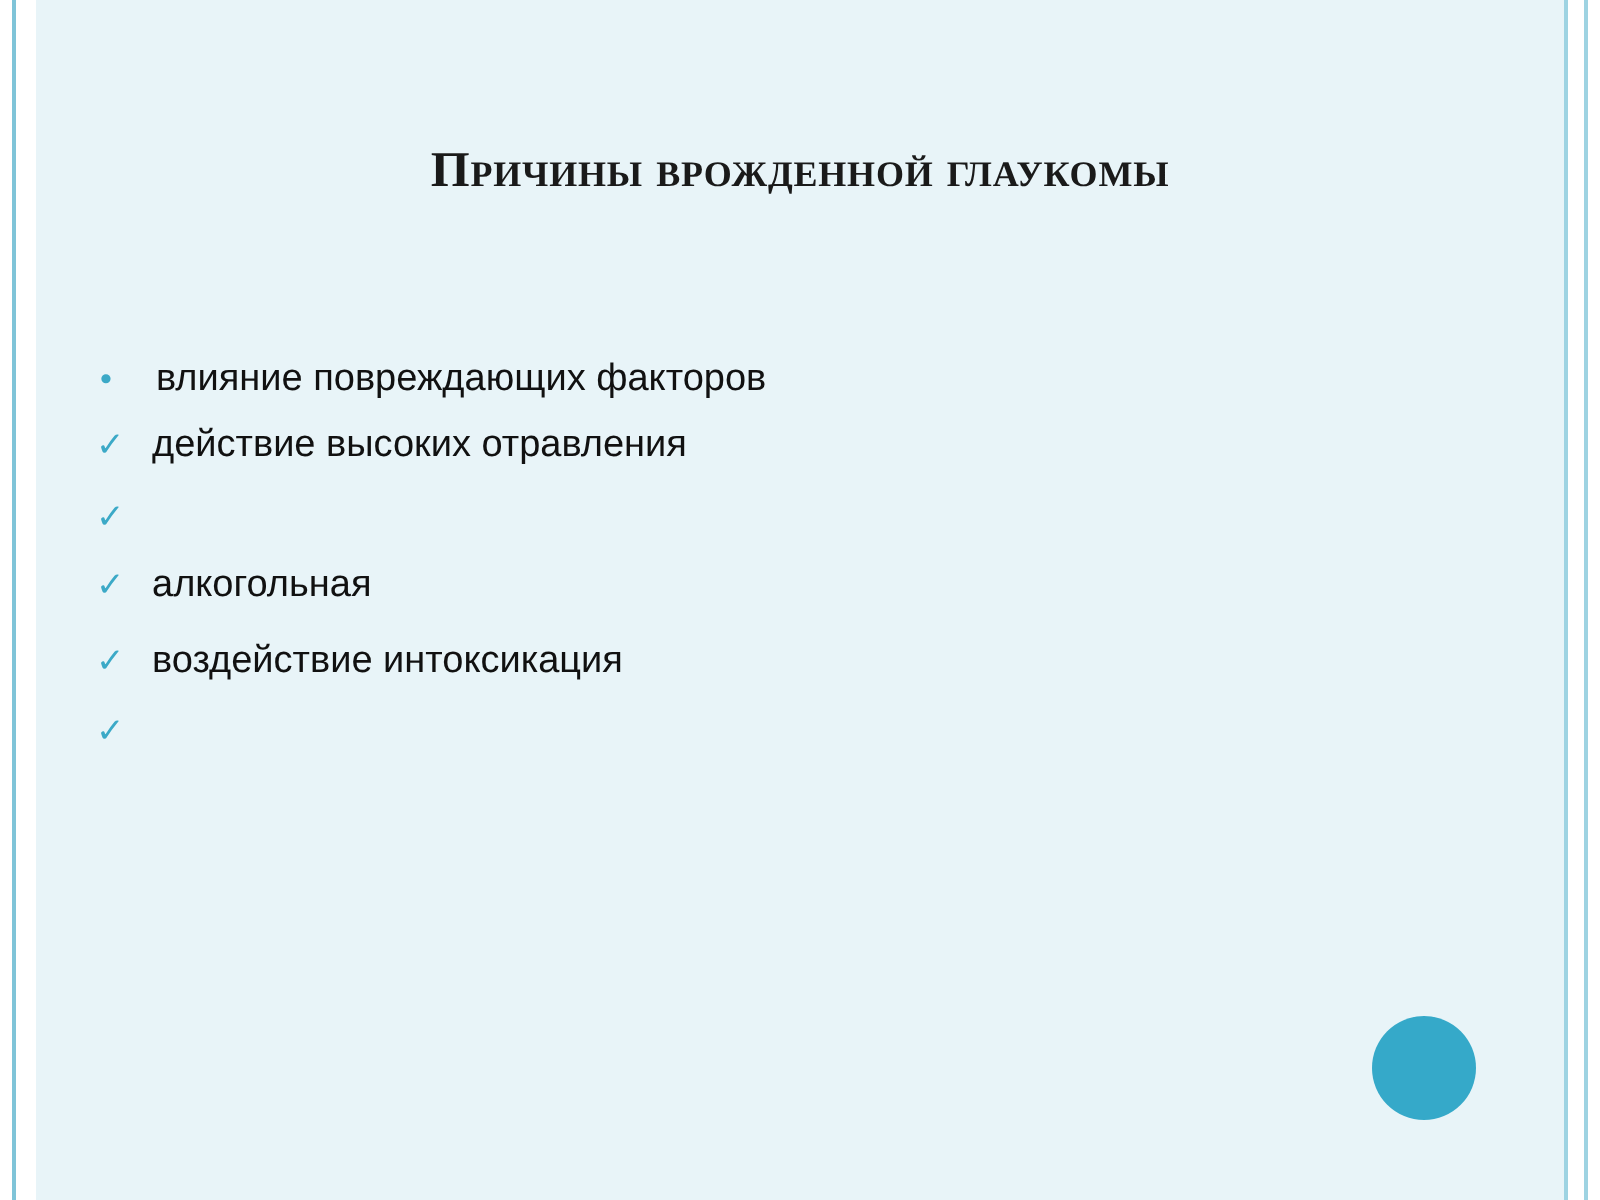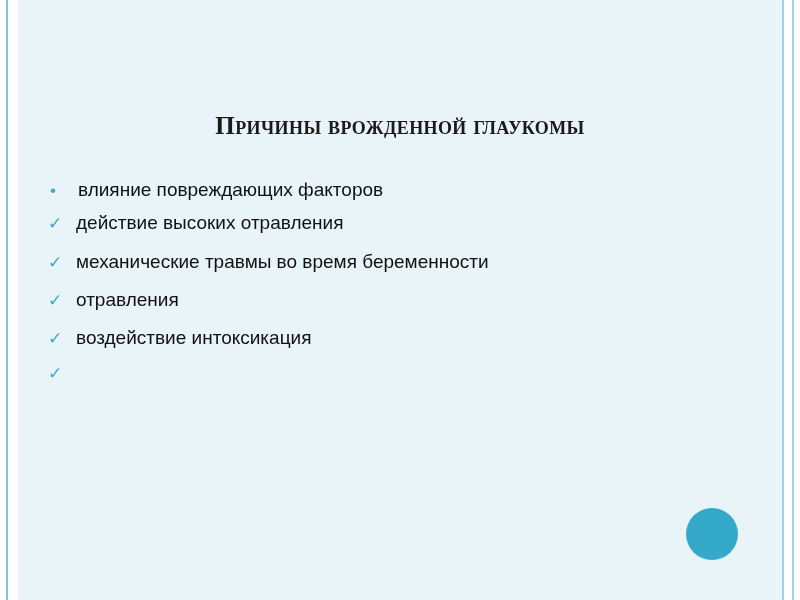--- a/index.html
+++ b/index.html
@@ -81,21 +81,20 @@
     left: 60px;
     top: 72px;
     width: 680px;
     text-align: center;
     font-size: 25px;
     font-variant: small-caps;
     font-weight: bold;
     color: #1a1a1a;
     letter-spacing: 0.4px;
     font-family: "Liberation Serif", serif;
-    margin-top: 40px;
   }
 
   
   .body-block {
     position: absolute;
     left: 42px;
     top: 178px;
     width: 700px;
   }
 
@@ -172,26 +171,25 @@
       <span class="bullet-text">влияние повреждающих факторов</span>
     </div>
 
     <div class="bullet-row level-2">
       <span class="marker check">✓</span>
       <span class="bullet-text">действие высоких отравления</span>
     </div>
 
     <div class="bullet-row level-2">
       <span class="marker check">✓</span>
-      <span class="bullet-text">механические травмы во время беременности</span>
-    </div>
-
-    <div class="bullet-row level-2">
-      <span class="marker check">✓</span>
-      <span class="bullet-text">отравления</span>
+    </div>
+
+    <div class="bullet-row level-2">
+      <span class="marker check">✓</span>
+      <span class="bullet-text">алкогольная</span>
     </div>
 
     <div class="bullet-row level-2">
       <span class="marker check">✓</span>
       <span class="bullet-text">воздействие интоксикация</span>
     </div>
 
     <div class="bullet-row level-2">
       <span class="marker check">✓</span>
     </div>

